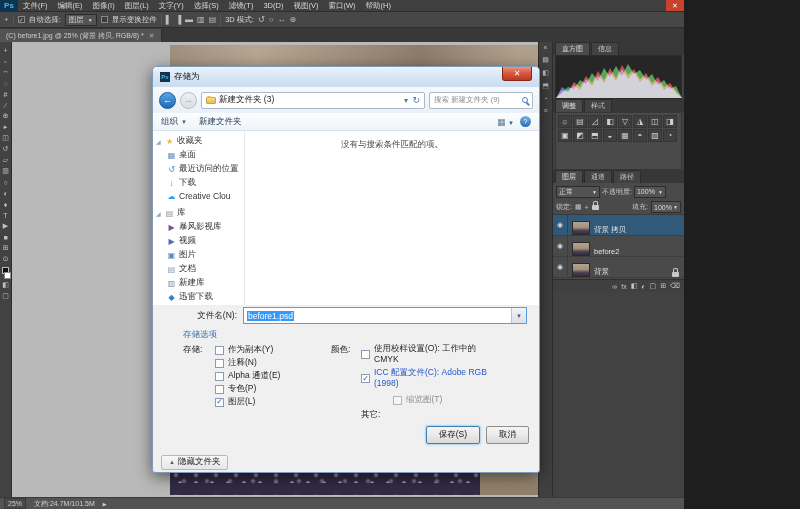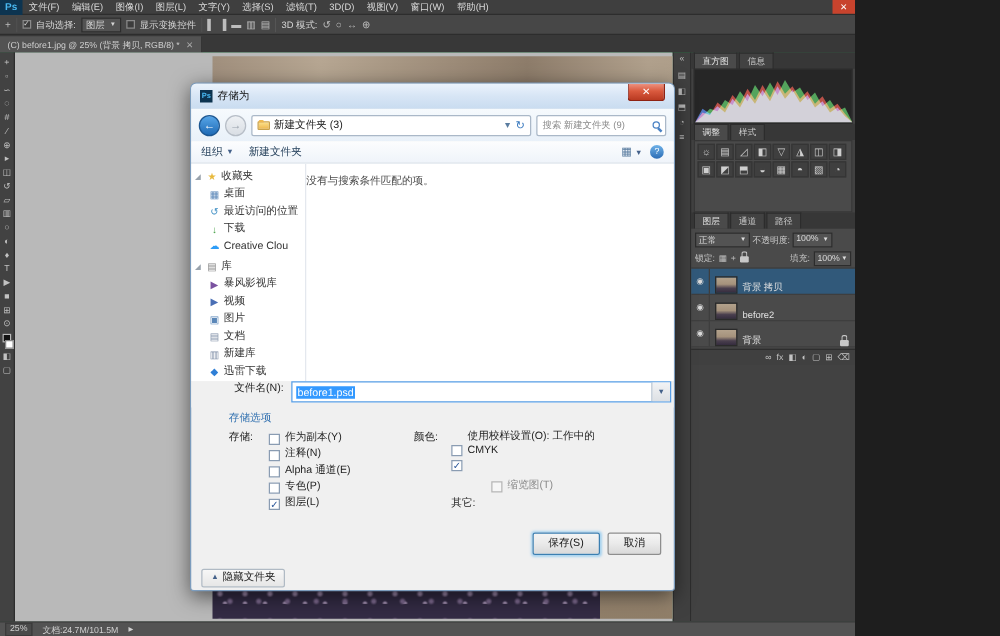--- a/index.html
+++ b/index.html
@@ -96,35 +96,35 @@
 .cmd-right{margin-left:auto;display:flex;align-items:center;gap:6px}
 .views-ico{color:#5b7da0;font-size:9px}
 .help-ico{width:11px;height:11px;border-radius:50%;background:linear-gradient(180deg,#6fb2e8,#2b6cb5);color:#fff;font-size:7px;display:flex;align-items:center;justify-content:center}
 .dbody{height:174px;background:#fff;display:flex;overflow:hidden}
 .dsidebar{width:92px;border-right:1px solid #e4e8ee;padding:3px 0;overflow:hidden}
 .nav-group{display:flex;align-items:center;gap:3px;padding:1px 3px;color:#333;font-size:8.5px}
 .tw{font-size:6px;color:#9aa3ac;width:6px}
 .nav-item{display:flex;align-items:center;gap:3px;padding:1px 2px 1px 14px;color:#333;font-size:8.5px;white-space:nowrap}
 .ni{width:9px;font-size:8px;text-align:center;flex:none}
 .dlist{flex:1;position:relative}
-.empty-text{position:absolute;top:8px;left:0;right:0;color:#4a4a4a;font-size:8.5px}
-.frow{height:21px;display:flex;padding:0 2px;background:#f0f0f0}
+.empty-text{position:absolute;top:8px;left:0;right:0;text-align:center;color:#4a4a4a;font-size:8.5px}
+.frow{height:21px;display:flex;align-items:center;padding:0 12px;background:#f0f0f0}
 .flabel{width:72px;text-align:right;margin-right:6px;font-size:8.5px;white-space:nowrap}
 .combo{flex:1;height:17px;background:#fff;border:1px solid #7da0c4;display:flex;align-items:center;padding-left:3px;position:relative}
 .combo .sel{background:#3399ff;color:#fff;padding:0 1px;font-size:8.5px}
 .combo-text{font-size:8.5px;color:#222;white-space:nowrap}
 .combo-arrow{margin-left:auto;width:15px;height:100%;background:linear-gradient(180deg,#f2f3f5,#dde0e4);border-left:1px solid #b8c4d1;display:flex;align-items:center;justify-content:center;font-size:6px;color:#44618a}
 .dopts{flex:1;position:relative;padding:3px 10px 0 30px}
 .sec-label{color:#3573b1;font-size:8.5px}
 .opt-cols{display:flex;margin-top:2px}
 .opt-col{position:relative;padding-left:32px}
 .col-left{width:148px}
 .col-right{flex:1;padding-left:30px}
 .group-label{position:absolute;left:0;top:1px;font-size:8.5px}
-.chk-row{display:flex;align-items:flex-end;gap:4px;height:13px}
+.chk-row{display:flex;align-items:center;gap:4px;height:13px}
 .chk-row.wrap{height:auto;margin-bottom:2px}
 .chk{width:9px;height:9px;background:#fff;border:1px solid #8a9cb2;flex:none;display:flex;align-items:center;justify-content:center;margin-top:1px}
 .chk.checked::after{content:"✓";font-size:8px;color:#2b579a;line-height:8px}
 .chk-label{font-size:8.5px;color:#1e1e1e}
 .chk-row.wrap .chk-label{width:118px;line-height:11px}
 .blue .chk-label{color:#2456c9}
 .dis .chk{border-color:#b5b5b5;background:#f6f6f6}
 .dis .chk-label{color:#8a8a8a}
 .other-group{position:relative;padding-left:32px;margin-top:4px}
 .other-group .group-label{top:16px}
@@ -476,20 +476,21 @@
             </div>
         </div>
         <div class="opt-col col-right">
           <span class="group-label">颜色:</span>
           <div class="chk-row wrap">
               <span class="chk"></span>
               <span class="chk-label">使用校样设置(O): 工作中的 CMYK</span>
             </div>
           <div class="chk-row wrap blue">
               <span class="chk checked"></span>
+              <span class="chk-label">ICC 配置文件(C): Adobe RGB (1998)</span>
             </div>
           <div class="other-group">
             <span class="group-label">其它:</span>
             <div class="chk-row dis">
                 <span class="chk"></span>
                 <span class="chk-label">缩览图(T)</span>
               </div>
           </div>
         </div>
       </div>

